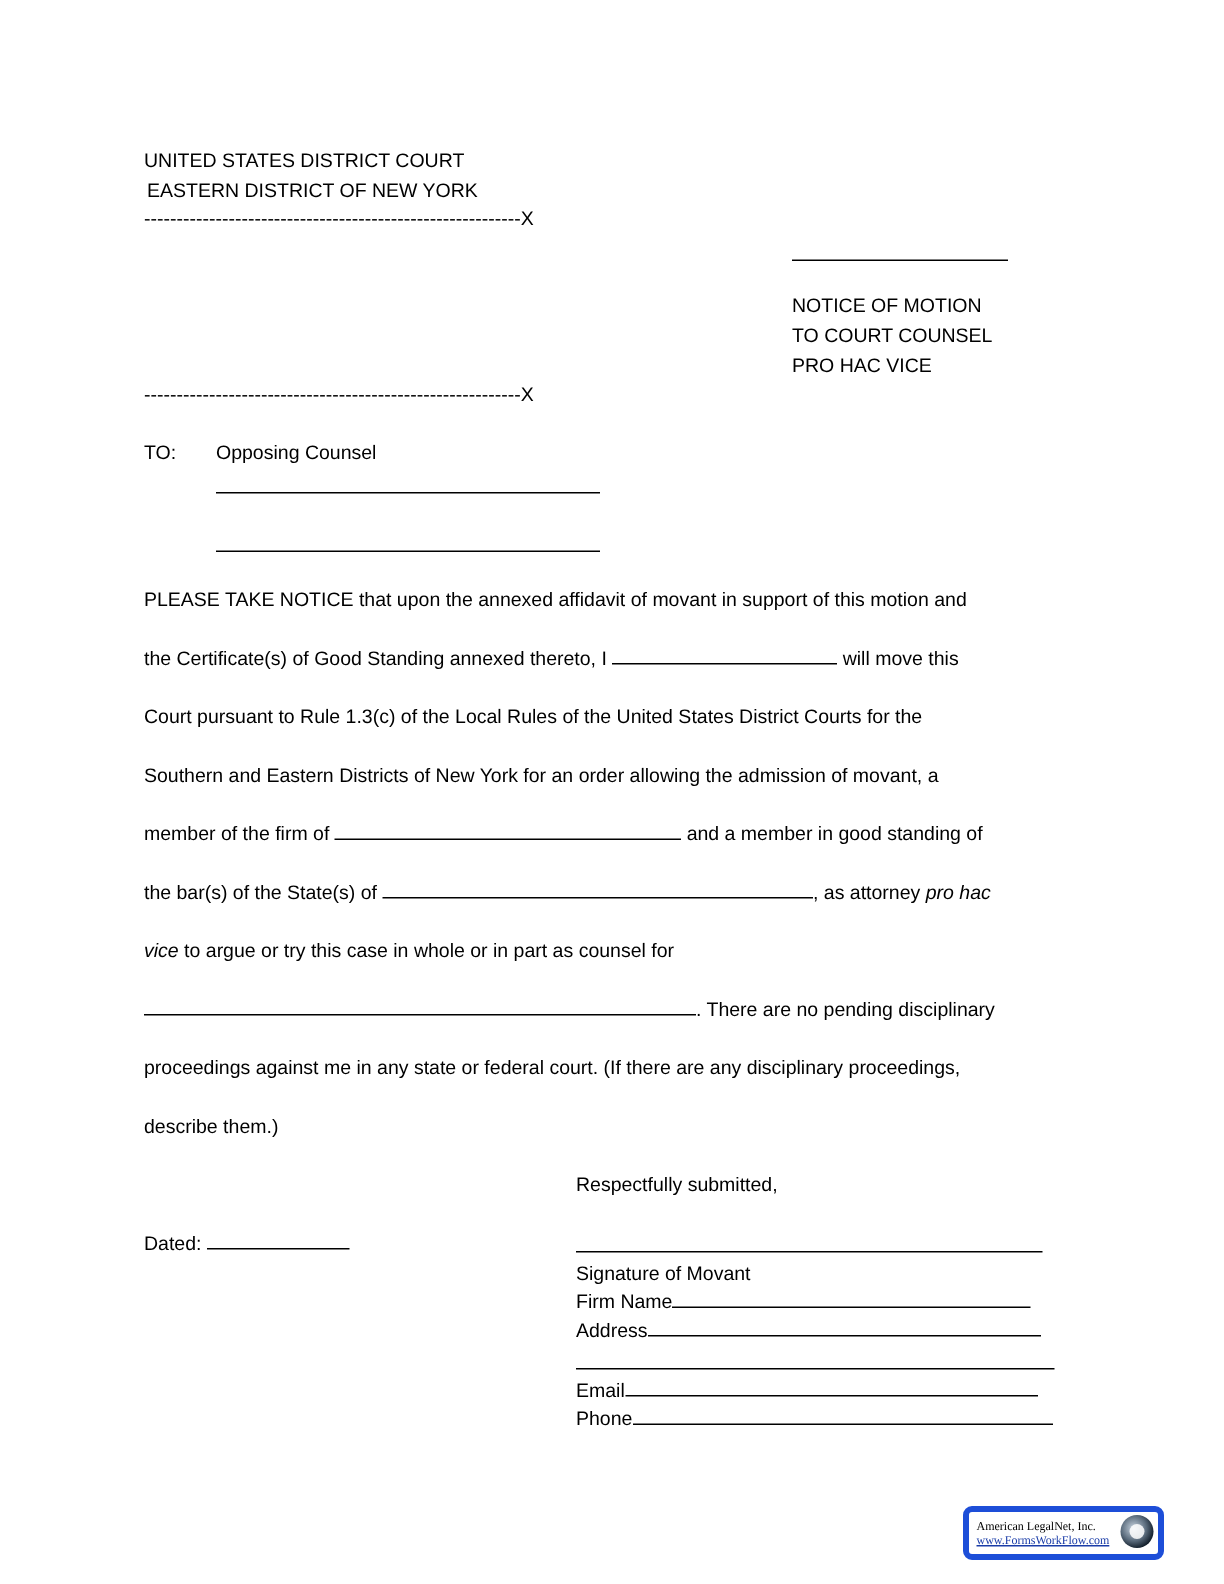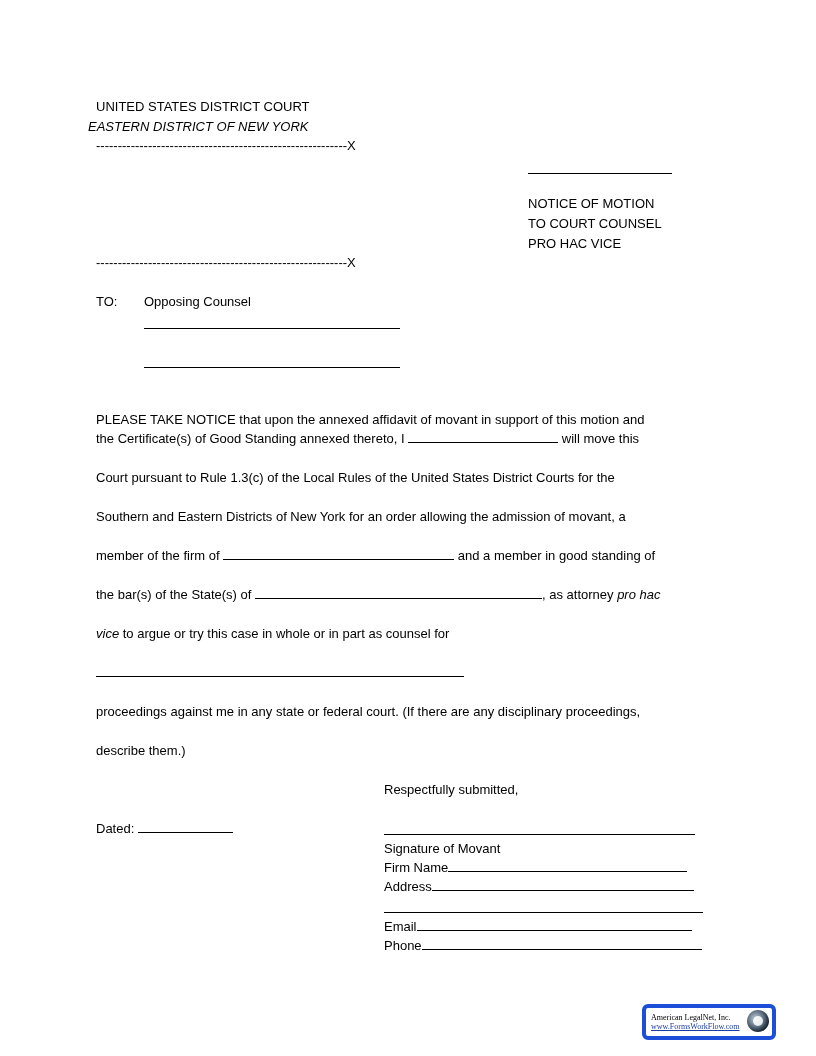--- a/index.html
+++ b/index.html
@@ -17,50 +17,50 @@
               font-size: 8px; line-height: 9px; color: #1a3ca8; text-decoration: underline; white-space: nowrap; }
   .badge .globe { position: absolute; right: 3px; top: 2px; width: 22px; height: 22px; border-radius: 50%;
                   background: radial-gradient(circle at 40% 40%, #c8d4e0 0, #5a6b7c 45%, #0e1a26 75%); }
   .badge .globe::after { content: ""; position: absolute; left: 6px; top: 6px; width: 10px; height: 10px;
                          border-radius: 50%; background: #fff; opacity: 0.85; }
 </style>
 </head>
 <body>
 
 <div class="t" style="left:96px;top:97px;">UNITED STATES DISTRICT COURT</div>
-<div class="t" style="left:88px;top:117px;font-style:italic;">EASTERN DISTRICT OF NEW YORK</div>
+<div class="t" style="left:98px;top:117px;">EASTERN DISTRICT OF NEW YORK</div>
 <div class="t" style="left:96px;top:136px;font-size:13px;">----------------------------------------------------------X</div>
 
 <div class="line" style="left:528px;top:173px;width:144px;"></div>
 
 <div class="t" style="left:528px;top:194px;">NOTICE OF MOTION</div>
 <div class="t" style="left:528px;top:214px;">TO COURT COUNSEL</div>
 <div class="t" style="left:528px;top:234px;">PRO HAC VICE</div>
 
 <div class="t" style="left:96px;top:253px;font-size:13px;">----------------------------------------------------------X</div>
 
 <div class="t" style="left:96px;top:292px;">TO:</div>
 <div class="t" style="left:144px;top:292px;">Opposing Counsel</div>
 <div class="line" style="left:144px;top:328px;width:256px;"></div>
 <div class="line" style="left:144px;top:367px;width:256px;"></div>
 
-<div class="t" style="left:96px;top:410px;">PLEASE TAKE NOTICE that upon the annexed affidavit of movant in support of this motion and</div>
+<div class="t" style="left:96px;top:390px;">PLEASE TAKE NOTICE that upon the annexed affidavit of movant in support of this motion and</div>
 
 <div class="t" style="left:96px;top:429px;"><span>the Certificate(s) of Good Standing annexed thereto, I </span><span class="blank" style="width:150px;"></span><span> will move this</span></div>
 
 <div class="t" style="left:96px;top:468px;">Court pursuant to Rule 1.3(c) of the Local Rules of the United States District Courts for the</div>
 <div class="t" style="left:96px;top:507px;">Southern and Eastern Districts of New York for an order allowing the admission of movant, a</div>
 
 <div class="t" style="left:96px;top:546px;text-align:center;"><span>member of the firm of </span><span class="blank" style="width:231px;"></span><span> and a member in good standing of</span></div>
 
 <div class="t" style="left:96px;top:585px;"><span>the bar(s) of the State(s) of </span><span class="blank" style="width:287px;"></span><span>, as attorney </span><em>pro hac</em></div>
 
 <div class="t" style="left:96px;top:624px;"><em>vice</em><span> to argue or try this case in whole or in part as counsel for</span></div>
 
-<div class="t" style="left:96px;top:663px;"><span class="blank" style="width:368px;"></span></div>
+<div class="t" style="left:96px;top:663px;"><span class="blank" style="width:368px;"></span><span>. There are no pending disciplinary</span></div>
 
 <div class="t" style="left:96px;top:702px;">proceedings against me in any state or federal court. (If there are any disciplinary proceedings,</div>
 <div class="t" style="left:96px;top:741px;">describe them.)</div>
 
 <div class="t" style="left:384px;top:780px;">Respectfully submitted,</div>
 
 <div class="t" style="left:96px;top:819px;"><span>Dated: </span><span class="blank" style="width:95px;"></span></div>
 
 <div class="line" style="left:384px;top:834px;width:311px;"></div>
 <div class="t" style="left:384px;top:839px;">Signature of Movant</div>

